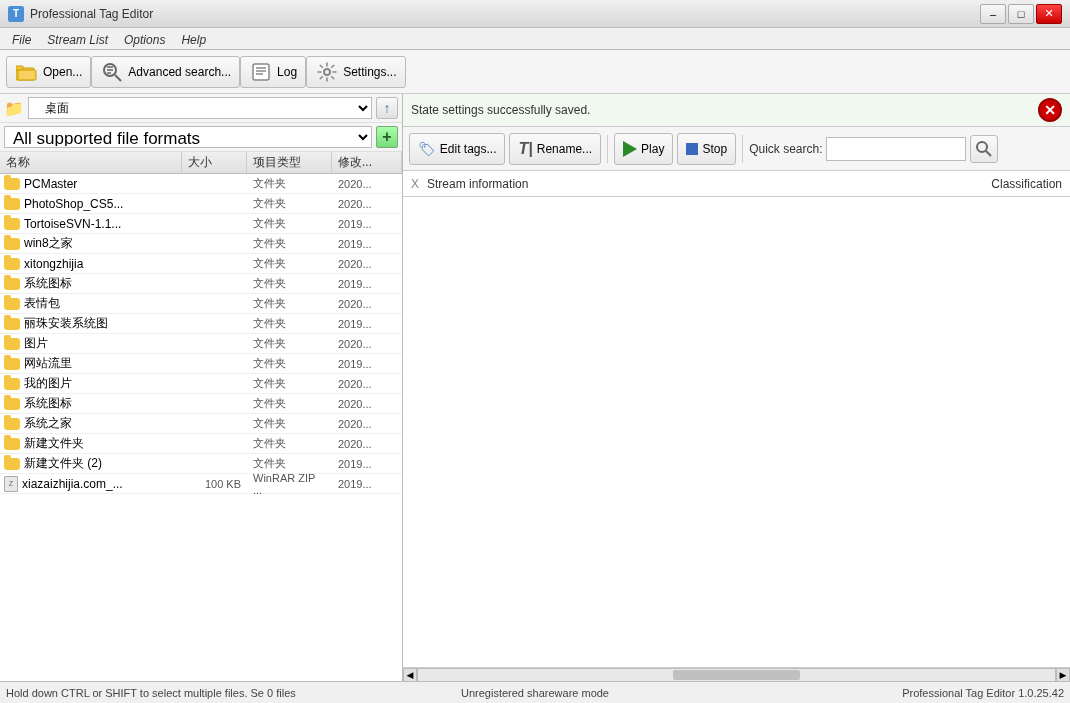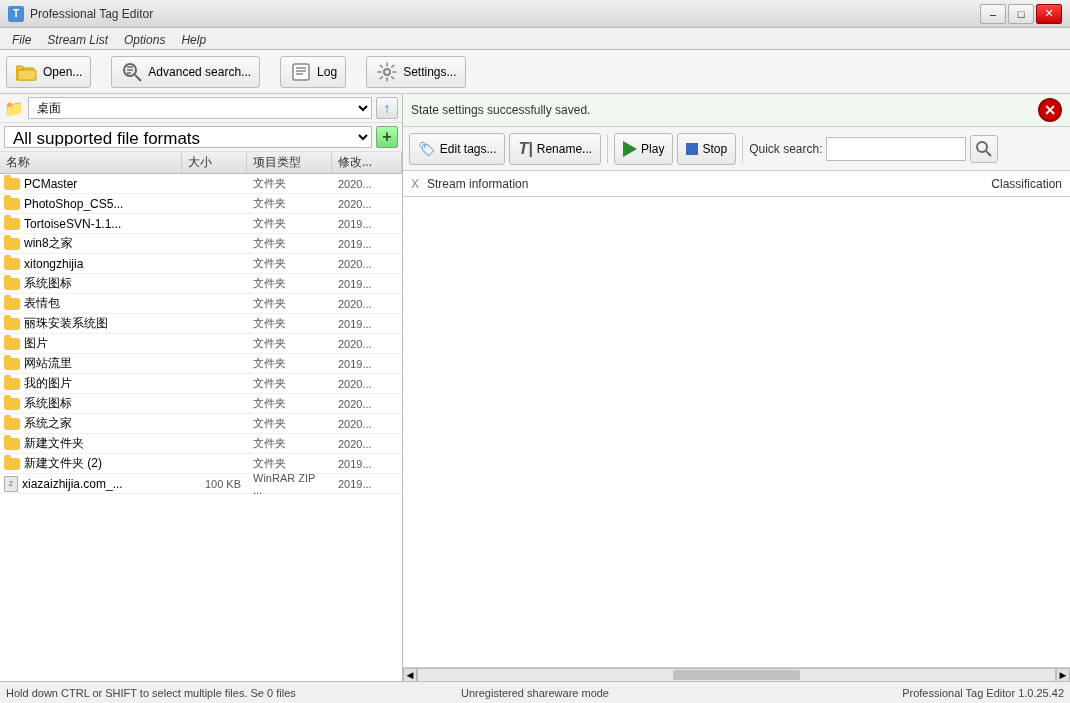--- a/index.html
+++ b/index.html
@@ -67,21 +67,21 @@
     }
 
     
     #toolbar {
       background: #f5f5f5;
       height: 44px;
       display: flex;
       align-items: center;
       padding: 0 6px;
       border-bottom: 1px solid #ccc;
-      gap: 20px;
+      gap: 0;
     }
     .toolbar-btn {
       display: flex;
       align-items: center;
       padding: 3px 8px;
       border: 1px solid #bbb;
       background: linear-gradient(to bottom, #fafafa, #e8e8e8);
       cursor: pointer;
       border-radius: 3px;
       font-size: 12px;
@@ -448,21 +448,21 @@
     <span>Settings...</span>
   </button>
 </div>
 
 <div id="main">
 
   <div id="left-panel">
 
     <div id="path-bar">
       <span class="folder-icon">📁</span>
-      <select style="flex:1; border:1px solid #bbb; height:22px; font-size:12px; padding:1px 4px; background:white;">
+      <select style="flex:1; border:1px solid #bbb; height:22px; font-size:12px; padding:1px 12px; background:white;">
         <option>桌面</option>
       </select>
       <div class="nav-btn">↑</div>
     </div>
 
     <div id="filter-bar">
       <select style="flex:1; border:1px solid #bbb; height:22px; font-size:17px; padding:1px 4px; background:white;">
         <option>All supported file formats</option>
       </select>
       <div class="add-btn">+</div>

